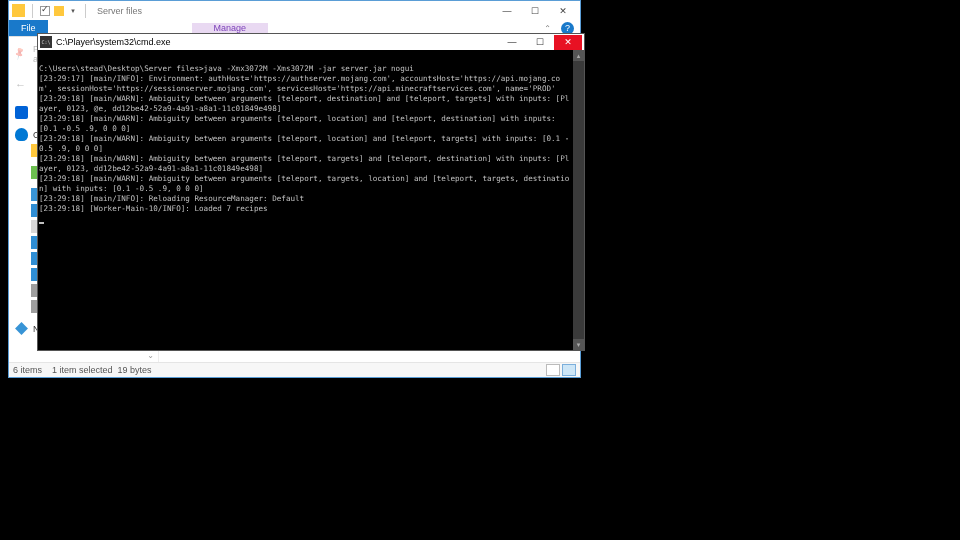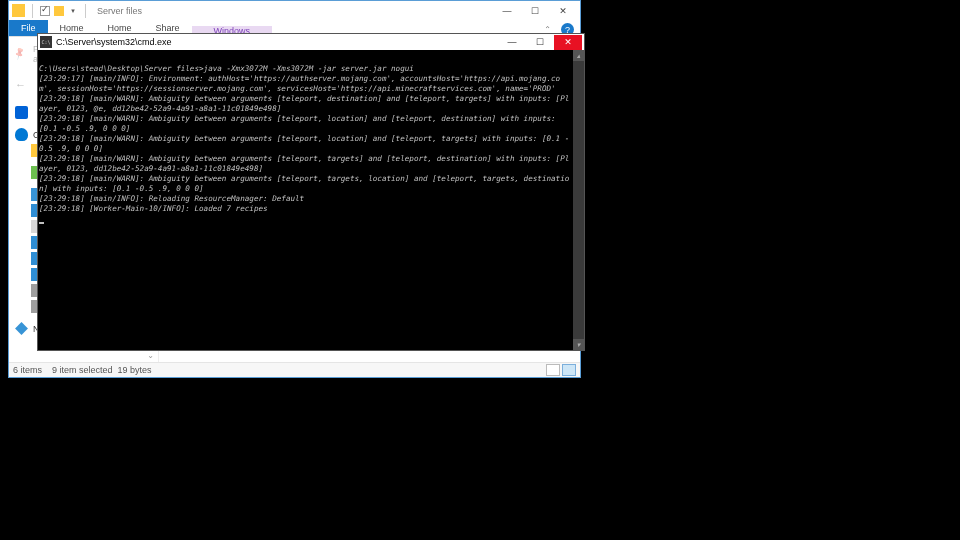--- a/index.html
+++ b/index.html
@@ -11,21 +11,21 @@
     .titlebar-left { display: flex; align-items: center; gap: 4px; }
     .tb-icon { width: 13px; height: 13px; background: #ffc83d; }
     .tb-check { width: 10px; height: 10px; border: 1px solid #999; background: #fff; position: relative; }
     .tb-check::after { content: '✓'; position: absolute; top: -3px; left: 0; font-size: 9px; color: #444; }
     .tb-down { width: 10px; height: 13px; display: flex; align-items: center; justify-content: center; color: #555; font-size: 7px; }
     .tb-sep { width: 1px; height: 14px; background: #ccc; margin: 0 3px; }
     .tb-title { color: #777; margin-left: 4px; text-align: center; }
     .tb-ctrls { margin-left: auto; display: flex; }
     .tb-btn { width: 28px; height: 18px; display: flex; align-items: center; justify-content: center; color: #444; font-size: 9px; }
     
-    .ribbon { height: 17px; display: flex; align-items: flex-end; font-size: 9px; border-bottom: 1px solid #e0e0e0; }
+    .ribbon { height: 17px; display: flex; align-items: center; font-size: 9px; border-bottom: 1px solid #e0e0e0; }
     .rib-file { background: #1979ca; color: #fff; padding: 3px 12px; }
     .rib-tab { padding: 3px 12px; color: #444; margin-top: 40px; }
     .rib-manage { background: #e9d9f2; color: #7b3fb8; padding: 0 22px; display: flex; align-items: center; position: relative; }
     .rib-tools { position: absolute; top: 17px; left: 0; right: 0; text-align: center; font-size: 8px; color: #7b3fb8; background: #fff; padding: 2px 0; border-bottom: 1px solid #ddd; }
     .rib-right { margin-left: auto; display: flex; align-items: center; gap: 10px; padding-right: 6px; }
     .rib-caret { color: #777; font-size: 8px; }
     .rib-help { width: 13px; height: 13px; border-radius: 50%; background: #1979ca; color: #fff; font-size: 9px; display: flex; align-items: center; justify-content: center; }
     
     .explorer-body { position: absolute; top: 36px; left: 0; right: 0; bottom: 15px; display: flex; background: #fff; }
     .sidebar { width: 150px; border-right: 1px solid #eee; padding: 6px 4px; font-size: 9px; color: #333; }
@@ -54,21 +54,21 @@
     .stat-view.active { background: #cde6f7; border-color: #7bafdc; }
     
     
     .cmd { position: absolute; top: 33px; left: 37px; width: 548px; height: 318px; background: #000; border: 1px solid #555; }
     .cmd-title { height: 16px; background: #fff; display: flex; align-items: center; font-size: 9px; padding: 0 2px; }
     .cmd-icon { width: 12px; height: 12px; background: #333; margin-right: 4px; display: flex; align-items: center; justify-content: center; }
     .cmd-icon::after { content: 'C:\\'; color: #ccc; font-size: 5px; font-family: monospace; }
     .cmd-ctrls { margin-left: auto; display: flex; }
     .cmd-btn { width: 28px; height: 15px; display: flex; align-items: center; justify-content: center; color: #333; font-size: 9px; }
     .cmd-btn.close { background: #e81123; color: #fff; }
-    .cmd-body { position: absolute; top: 16px; left: 0; right: 0; bottom: 0; display: flex; font-style: italic; }
+    .cmd-body { position: absolute; top: 16px; left: 0; right: 0; bottom: 0; display: flex; }
     .cmd-text { flex: 1; padding: 14px 1px 1px 1px; font-family: 'Consolas', monospace; font-size: 7.6px; color: #c0c0c0; line-height: 1.32; white-space: pre-wrap; word-break: break-all; overflow: hidden; }
     .cmd-scroll { width: 11px; background: #3a3a3a; position: relative; }
     .cmd-sb-up, .cmd-sb-down { position: absolute; width: 11px; height: 11px; background: #555; color: #aaa; font-size: 7px; display: flex; align-items: center; justify-content: center; }
     .cmd-sb-up { top: 0; }
     .cmd-sb-down { bottom: 0; }
     .cmd-cursor { display: inline-block; width: 5px; height: 2px; background: #c0c0c0; vertical-align: bottom; }
   </style>
 </head>
 <body>
 
@@ -89,21 +89,21 @@
       <div class="tb-btn close">✕</div>
     </div>
   </div>
 
   <div class="ribbon">
     <div class="rib-file">File</div>
     <div class="rib-tab">Home</div>
     <div class="rib-tab">Home</div>
     <div class="rib-tab">Share</div>
     <div class="rib-manage">
-      <span>Windows</span>
+      <span>Manage</span>
       <div class="rib-tools">Application Tools</div>
     </div>
     <div class="rib-right">
       <span class="rib-caret">⌃</span>
       <span class="rib-help">?</span>
     </div>
   </div>
 
   <div class="explorer-body">
     <div class="sidebar" style="position:relative">
@@ -164,33 +164,33 @@
           <span class="side-icon si-net"></span>
           <span>Network</span>
         </div>
       <span class="side-caret">⌄</span>
     </div>
   </div>
 
   <div class="statusbar">
     <div class="stat-left">
       <span>6 items</span>
-      <span><span>9 item selected</span>&nbsp;&nbsp;<span>19 bytes</span></span>
+      <span><span>1 item selected</span>&nbsp;&nbsp;<span>19 bytes</span></span>
     </div>
     <div class="stat-right">
       <div class="stat-view"></div>
       <div class="stat-view active"></div>
     </div>
   </div>
 </div>
 
 <div class="cmd">
   <div class="cmd-title">
     <span class="cmd-icon"></span>
-    <span>C:\Server\system32\cmd.exe</span>
+    <span>C:\Player\system32\cmd.exe</span>
     <div class="cmd-ctrls">
       <div class="cmd-btn">—</div>
       <div class="cmd-btn">☐</div>
       <div class="cmd-btn close">✕</div>
     </div>
   </div>
   <div class="cmd-body">
     <div class="cmd-text" id="cmd-out">C:\Users\stead\Desktop\Server files&gt;java -Xmx3072M -Xms3072M -jar server.jar nogui
 [23:29:17] [main/INFO]: Environment: authHost='https://authserver.mojang.com', accountsHost='https://api.mojang.com', sessionHost='https://sessionserver.mojang.com', servicesHost='https://api.minecraftservices.com', name='PROD'
 [23:29:18] [main/WARN]: Ambiguity between arguments [teleport, destination] and [teleport, targets] with inputs: [Player, 0123, @e, dd12be42-52a9-4a91-a8a1-11c01849e498]

